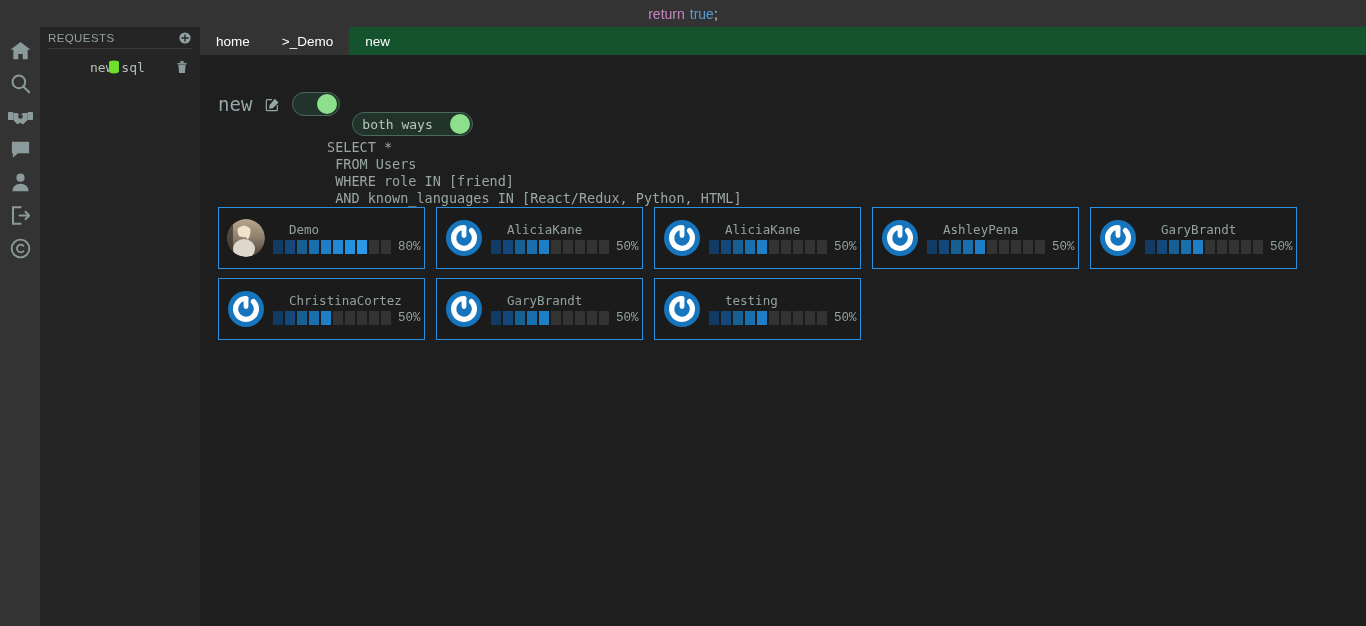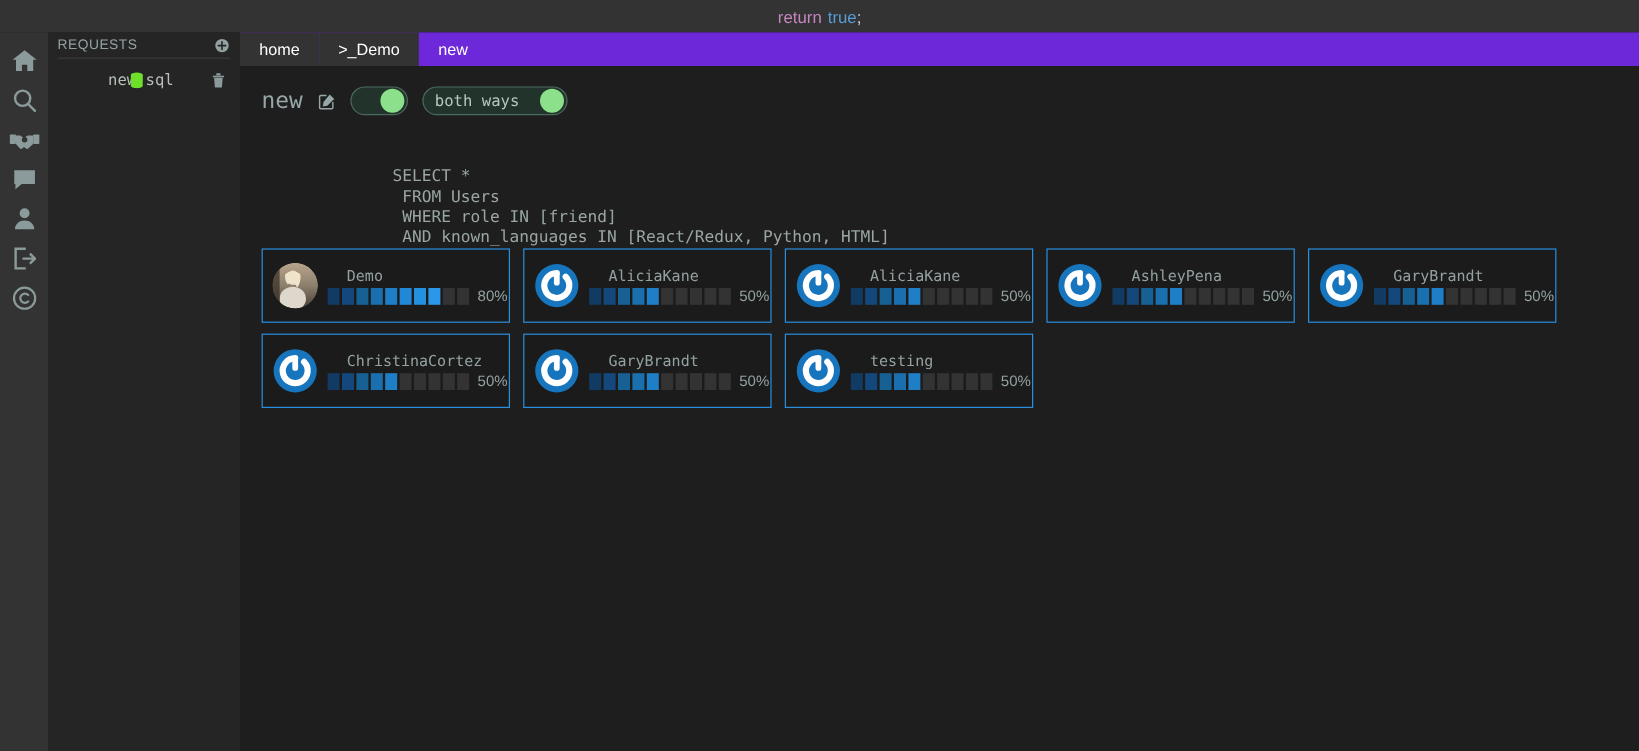--- a/index.html
+++ b/index.html
@@ -67,21 +67,21 @@
   .req-trash { position: absolute; right: 12px; top: 50%; transform: translateY(-50%); line-height: 0; }
 
   
   #main {
     position: absolute; left: 200px; top: 27px; width: 1166px; height: 599px;
     background: #1e1e1e;
   }
 
   
   #tabstrip {
-    height: 28px; background: #6d28d9;
+    height: 28px; background: #14532d;
     display: flex; align-items: stretch;
   }
   .tab {
     display: flex; align-items: center; padding: 0 16px;
     font-size: 13.5px; color: #ffffff;
     font-family: "Liberation Sans", sans-serif;
     white-space: nowrap;
   }
   .tab.active { background: #333333; }
 
@@ -95,21 +95,21 @@
     font-family: "DejaVu Sans Mono", monospace;
   }
   #edit-icon { line-height: 0; margin-left: 1px; }
 
   .toggle {
     height: 24px; border: 1px solid #4a6a5c; border-radius: 12px;
     background: #22332b; display: flex; align-items: center;
     padding: 0 2px; position: relative;
   }
   .toggle.plain { width: 48px; justify-content: flex-end; }
-  .toggle.labeled { padding-left: 9px; padding-right: 2px; gap: 16px; }
+  .toggle.labeled { padding-left: 9px; padding-right: 2px; gap: 16px; margin-top: 40px; }
   .toggle .tlabel {
     font-size: 13px; color: #b9c7bd;
     font-family: "DejaVu Sans Mono", monospace;
     margin-right: 1px;
   }
   .knob {
     width: 20px; height: 20px; border-radius: 50%;
     background: #8ce08c; flex: 0 0 auto;
   }
 
@@ -137,21 +137,21 @@
   .card-name {
     font-size: 12.5px; color: #93a1a1;
     font-family: "DejaVu Sans Mono", monospace;
     margin-bottom: 3px; white-space: nowrap; overflow: hidden; margin-left: 16px;
   }
   .meter-row { display: flex; align-items: center; gap: 7px; }
   .meter { display: flex; gap: 2px; }
   .seg { width: 10px; height: 14px; background: #333333; }
   .pct {
     font-size: 12.5px; color: #93a1a1;
-    font-family: Liberation Sans, sans-serif;
+    font-family: Liberation Mono, monospace;
   }
 </style>
 </head>
 <body>
 
 <div id="titlebar">
   <span class="kw">return</span>
   <span class="sp"></span>
   <span class="bool">true</span>
   <span class="pun">;</span>

